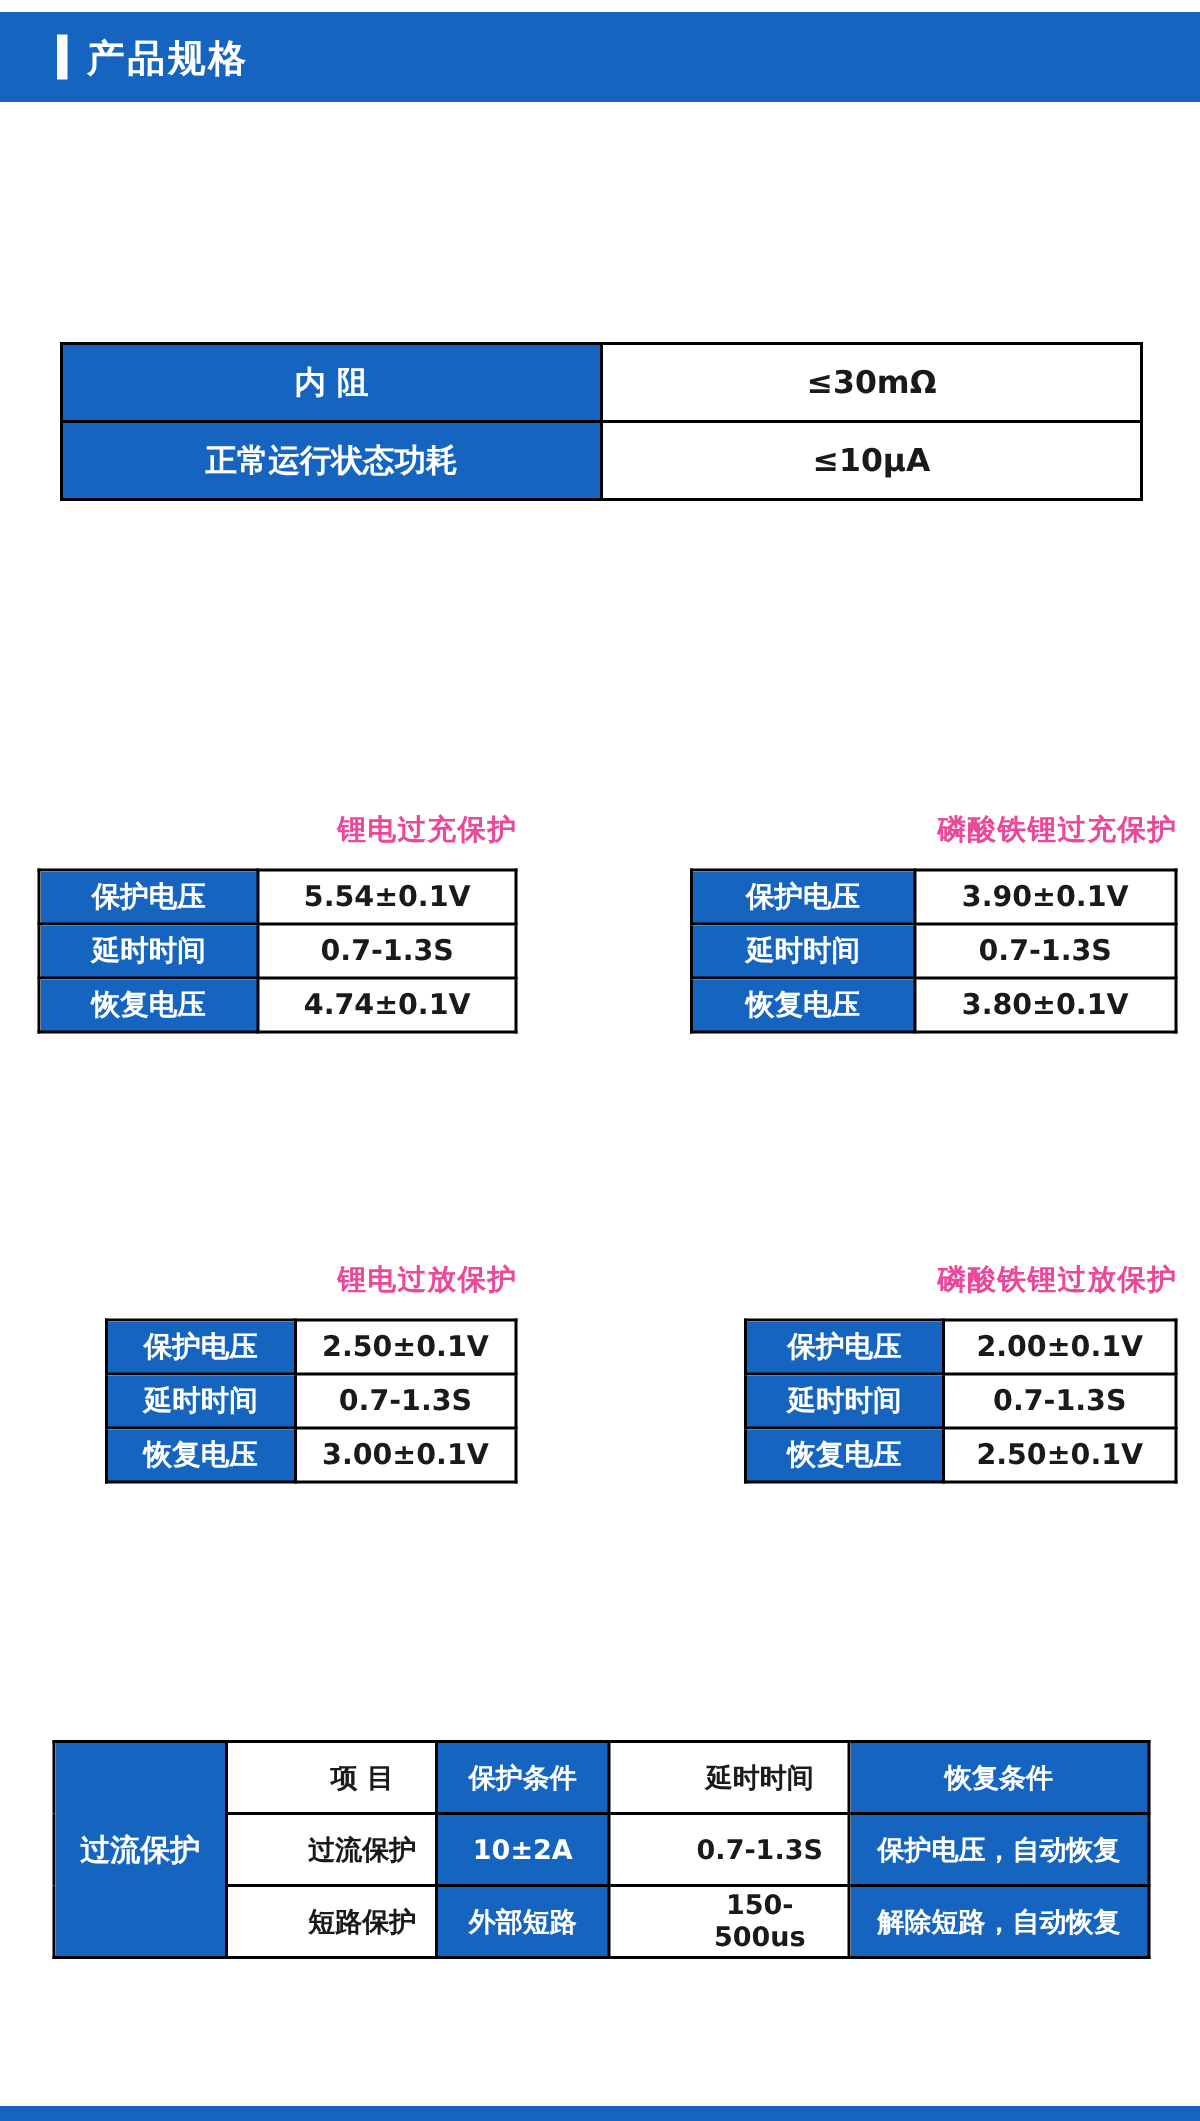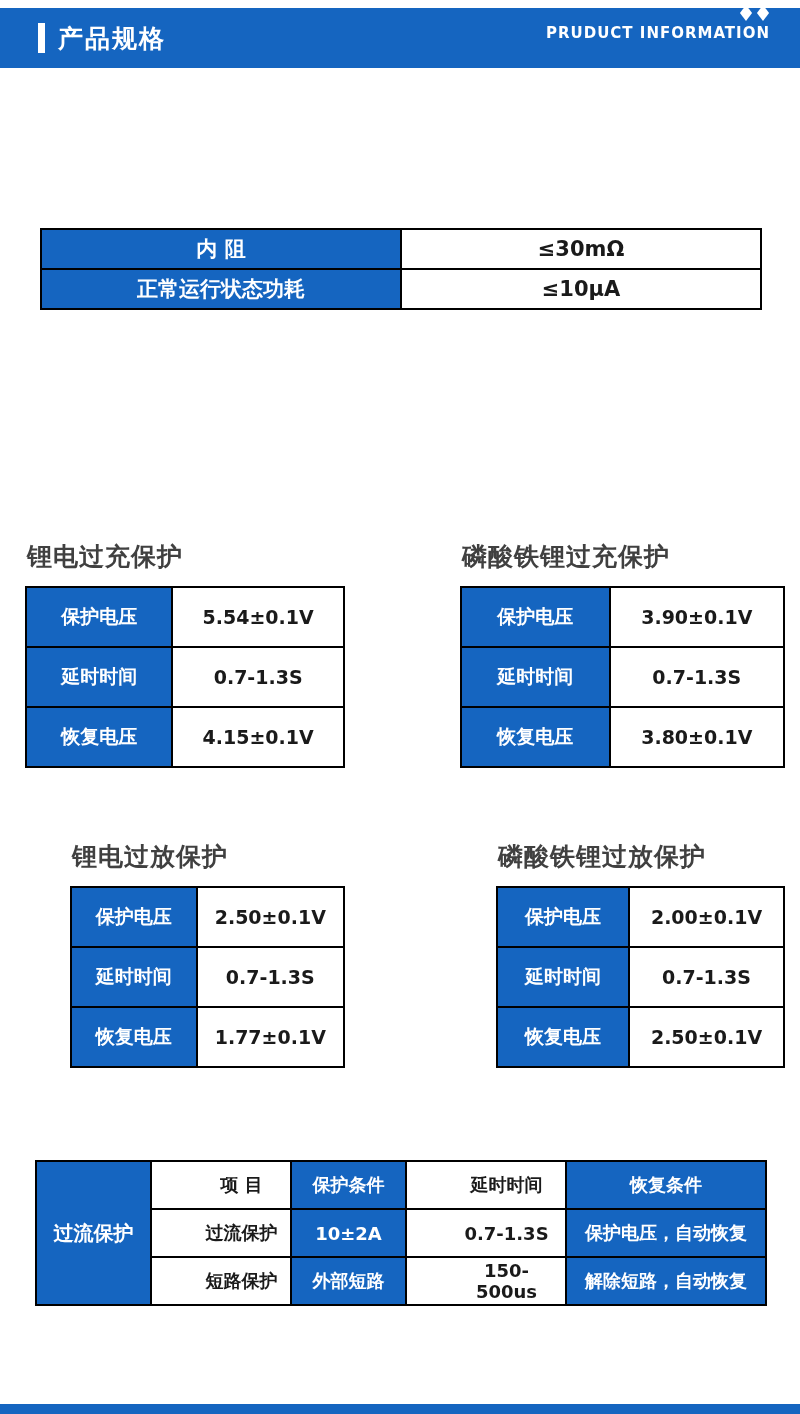--- a/index.html
+++ b/index.html
@@ -27,29 +27,29 @@
   .diamond{display:inline-block;width:10px;height:10px;background:#ffffff;transform:rotate(45deg) skew(8deg,8deg);}
   .subtitle{font-size:15px;font-weight:bold;color:#ffffff;letter-spacing:1px;}
 
   
   table{border-collapse:collapse;table-layout:fixed;}
   td{border:2px solid var(--border);text-align:center;vertical-align:middle;padding:0 6px;overflow:hidden;}
   td.blue{background:var(--accent);color:#ffffff;font-weight:bold;}
   td.white{background:#ffffff;color:var(--ink);text-align:center;}
 
   .spec-table{position:absolute;top:228px;left:40px;width:722px;}
-  .spec-table td{height:40px;font-size:21px;}
+  .spec-table td{height:52px;font-size:21px;}
   .spec-table td.blue{width:360px;}
   .spec-table td.white{font-weight:bold;}
 
   
   .prot{position:absolute;}
-  .prot h2{margin:0 0 13px 2px;font-size:25px;font-weight:bold;color:#404040;letter-spacing:1px;}
+  .prot h2{margin:0 0 13px 2px;font-size:19px;font-weight:bold;color:#ec4899;letter-spacing:1px;text-align:right;}
   .prot table{width:100%;}
-  .prot td{height:60px;font-size:19px;}
+  .prot td{height:36px;font-size:19px;}
   .prot td.blue{width:46%;}
   .prot td.white{font-weight:600;}
   .prot.s0{top:540px;left:25px;width:320px;}
   .prot.s1{top:540px;left:460px;width:325px;}
   .prot.s2{top:840px;left:25px;width:320px;padding-left:45px;}
   .prot.s3{top:840px;left:460px;width:325px;padding-left:36px;}
 
   
   .oc-table{position:absolute;top:1160px;left:35px;width:730px;}
   .oc-table td{height:48px;font-size:18px;}
@@ -63,27 +63,20 @@
 </head>
 <body>
 
 <div class="page">
 
   <header class="topbar">
     <div class="title-wrap">
       <span class="accent-bar"></span>
       <h1 class="page-title">产品规格</h1>
     </div>
-    <div class="subtitle-wrap">
-      <div class="diamonds">
-        <span class="diamond"></span>
-        <span class="diamond"></span>
-      </div>
-      <div class="subtitle">PRUDUCT INFORMATION</div>
-    </div>
   </header>
 
   <table class="spec-table">
     <tbody>
       <tr>
         <td class="blue">内  阻</td>
         <td class="white">≤30mΩ</td>
       </tr>
       <tr>
         <td class="blue">正常运行状态功耗</td>
@@ -99,21 +92,21 @@
         <tr>
           <td class="blue">保护电压</td>
           <td class="white">5.54±0.1V</td>
         </tr>
         <tr>
           <td class="blue">延时时间</td>
           <td class="white">0.7-1.3S</td>
         </tr>
         <tr>
           <td class="blue">恢复电压</td>
-          <td class="white">4.15±0.1V</td>
+          <td class="white">4.74±0.1V</td>
         </tr>
       </tbody>
     </table>
   </section>
 
   <section class="prot s1">
     <h2>磷酸铁锂过充保护</h2>
     <table>
       <tbody>
         <tr>
@@ -139,21 +132,21 @@
         <tr>
           <td class="blue">保护电压</td>
           <td class="white">2.50±0.1V</td>
         </tr>
         <tr>
           <td class="blue">延时时间</td>
           <td class="white">0.7-1.3S</td>
         </tr>
         <tr>
           <td class="blue">恢复电压</td>
-          <td class="white">1.77±0.1V</td>
+          <td class="white">3.00±0.1V</td>
         </tr>
       </tbody>
     </table>
   </section>
 
   <section class="prot s3">
     <h2>磷酸铁锂过放保护</h2>
     <table>
       <tbody>
         <tr>

